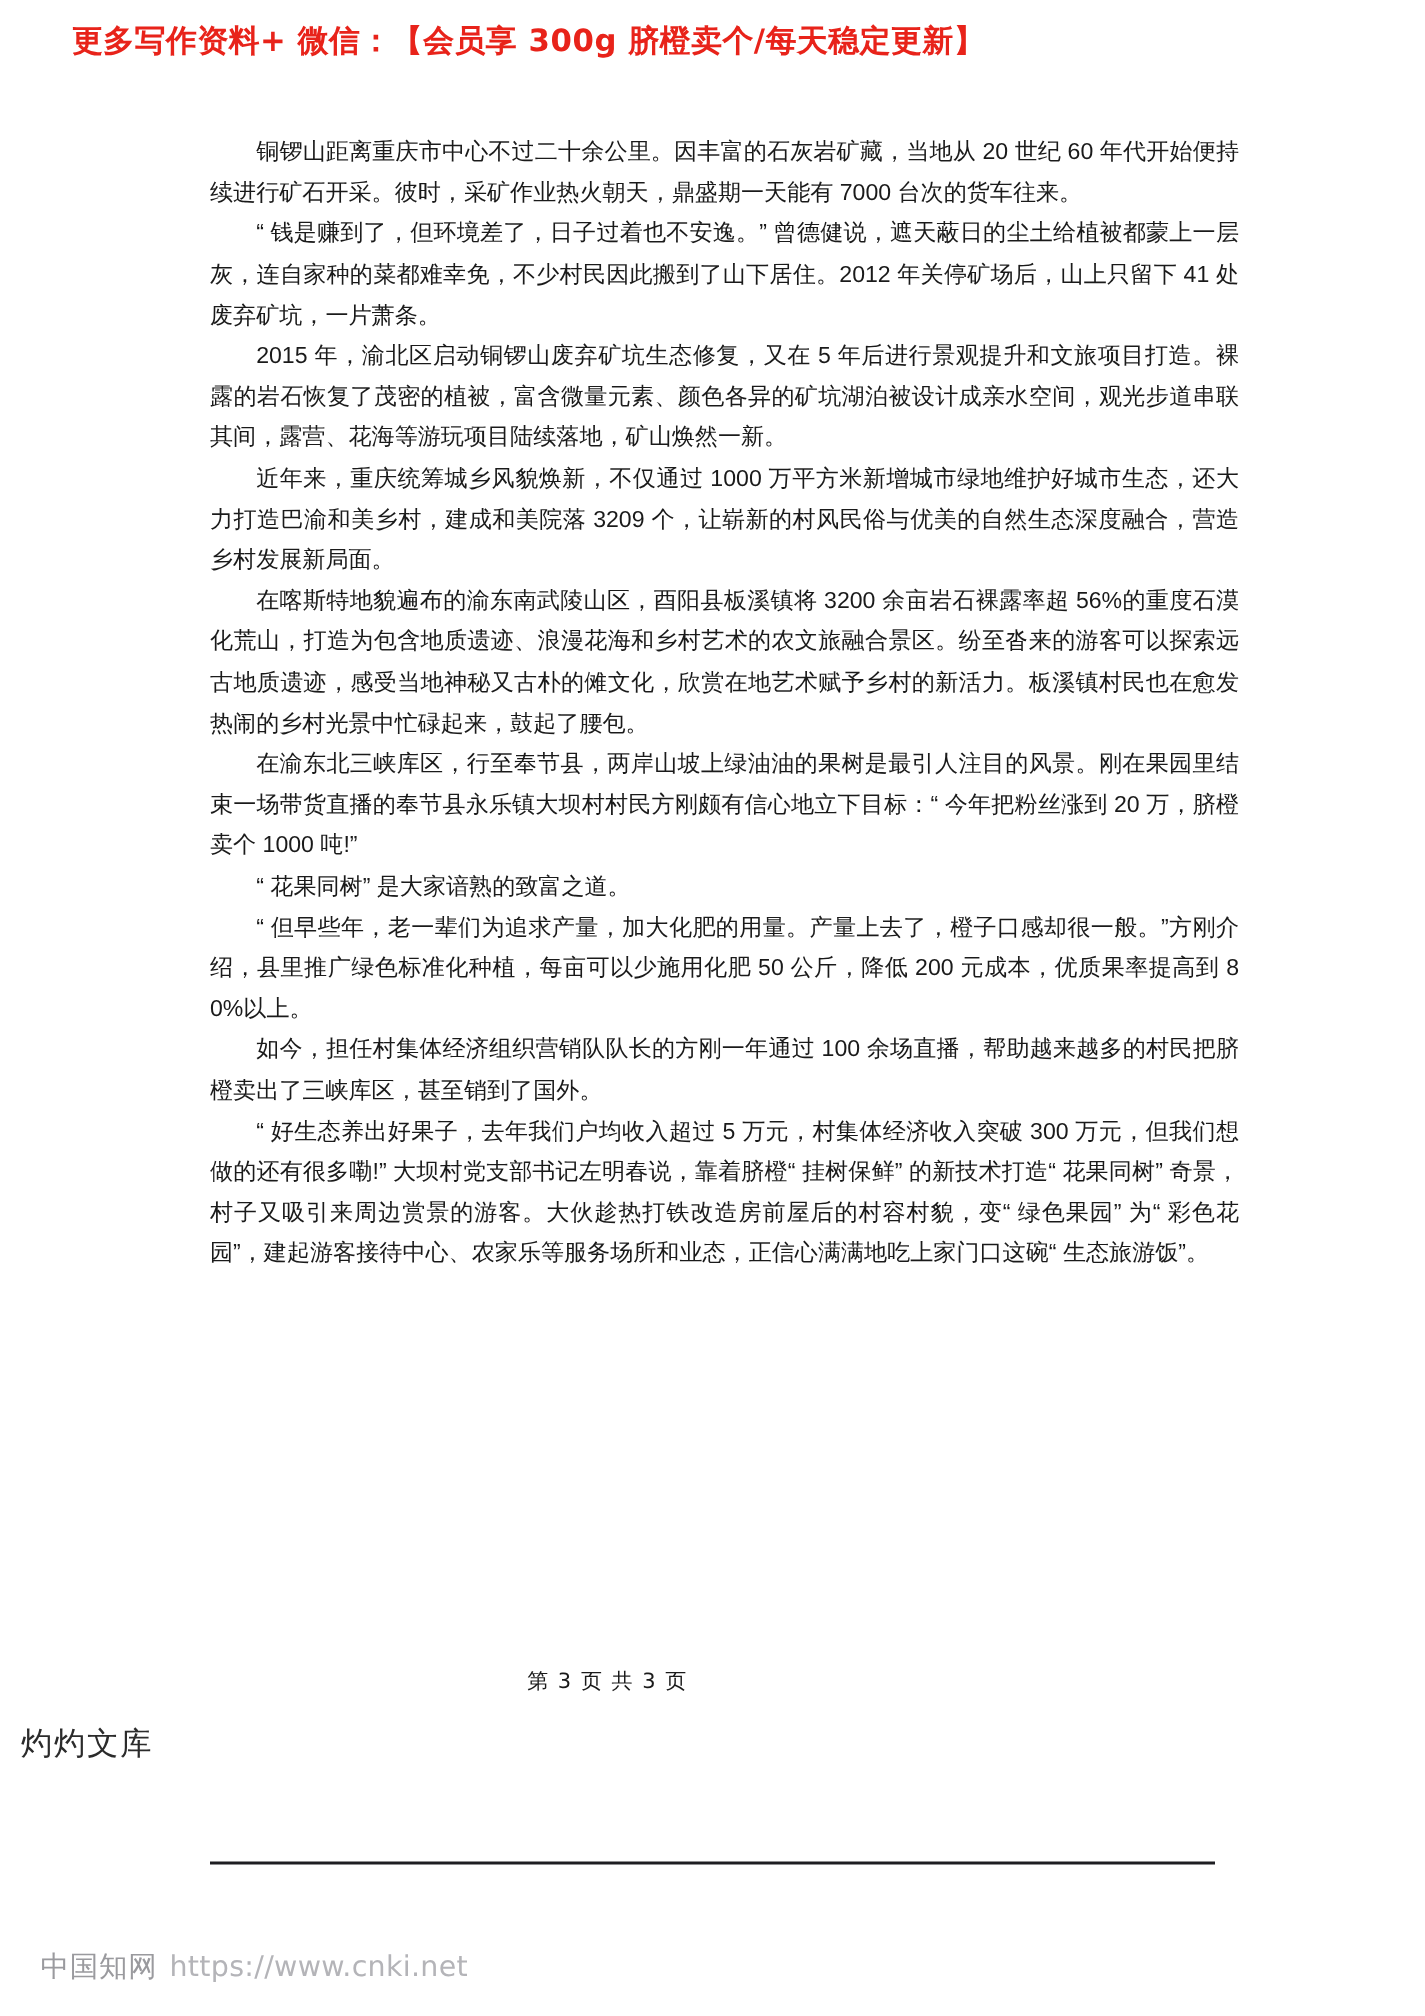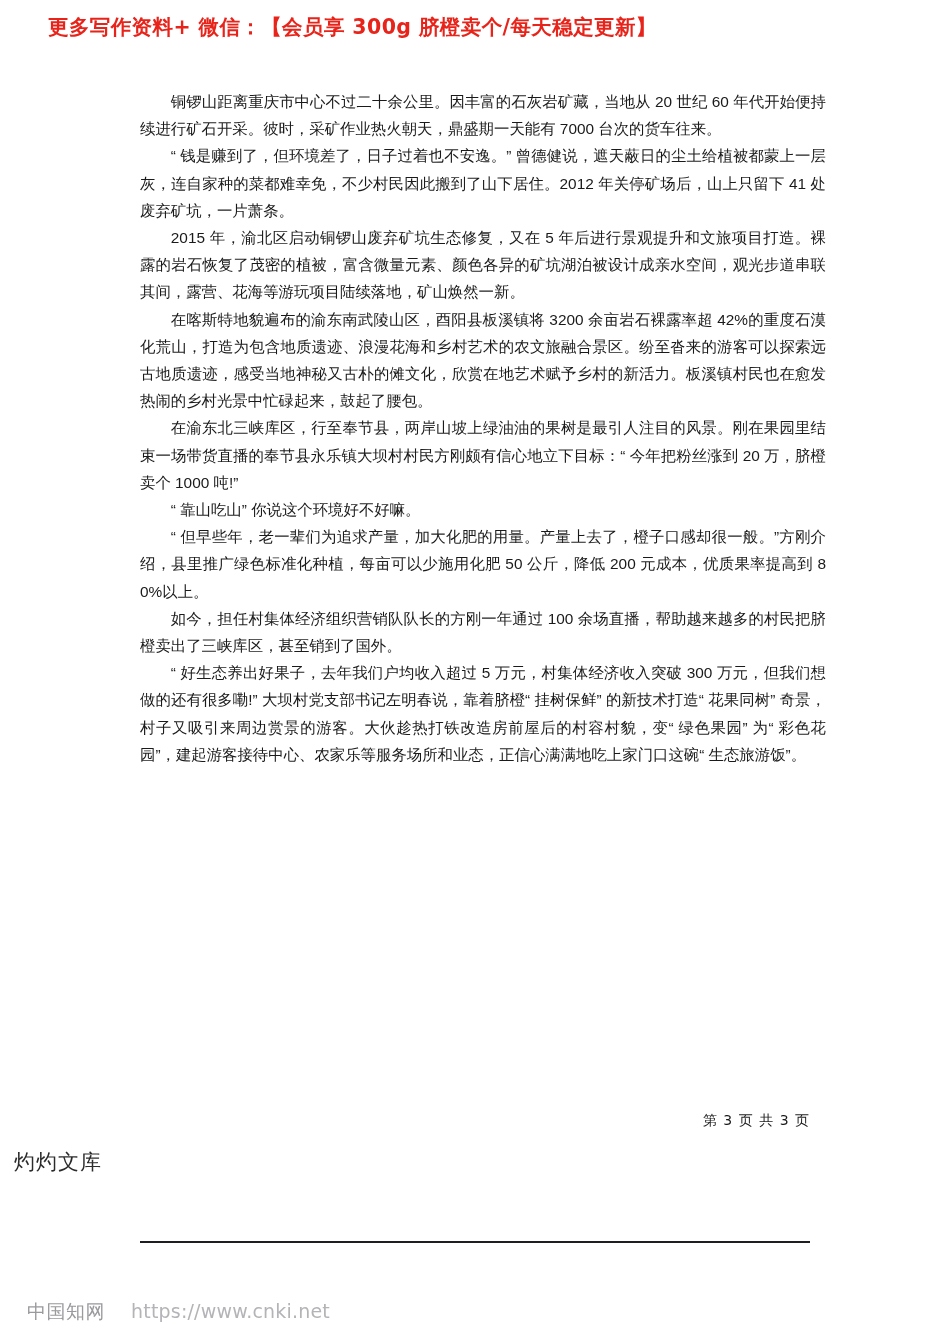--- a/index.html
+++ b/index.html
@@ -47,21 +47,21 @@
     font-family: Liberation Sans, sans-serif;
     word-break: break-all;
   }
 
   
   .page-number {
     position: absolute;
     left: 0;
     top: 1112px;
     width: 810px;
-    text-align: right;
+    text-align: center;
     font-size: 14px;
     color: #1a1a1a;
     letter-spacing: 1px;
   }
   .library-watermark {
     position: absolute;
     left: 14px;
     top: 1148px;
     font-size: 21px;
     color: #2b2b2b;
@@ -74,21 +74,21 @@
     width: 670px;
     height: 2px;
     background: #1e1e22;
   }
   .cnki-footer {
     position: absolute;
     left: 27px;
     top: 1288px;
     display: flex;
     align-items: baseline;
-    gap: 26px;
+    gap: 8px;
     white-space: nowrap;
     text-align: right;
   }
   .cnki-name {
     font-size: 19px;
     color: #9a9a9e;
     letter-spacing: 0.5px;
   }
   .cnki-url {
     font-size: 19px;
@@ -99,23 +99,24 @@
 </style>
 </head>
 <body>
 
 <div class="promo-banner">更多写作资料+ 微信：【会员享 300g 脐橙卖个/每天稳定更新】</div>
 
 <div class="doc-body">
   <p class="doc-para">铜锣山距离重庆市中心不过二十余公里。因丰富的石灰岩矿藏，当地从 20 世纪 60 年代开始便持续进行矿石开采。彼时，采矿作业热火朝天，鼎盛期一天能有 7000 台次的货车往来。</p>
   <p class="doc-para">“ 钱是赚到了，但环境差了，日子过着也不安逸。” 曾德健说，遮天蔽日的尘土给植被都蒙上一层灰，连自家种的菜都难幸免，不少村民因此搬到了山下居住。2012 年关停矿场后，山上只留下 41 处废弃矿坑，一片萧条。</p>
   <p class="doc-para">2015 年，渝北区启动铜锣山废弃矿坑生态修复，又在 5 年后进行景观提升和文旅项目打造。裸露的岩石恢复了茂密的植被，富含微量元素、颜色各异的矿坑湖泊被设计成亲水空间，观光步道串联其间，露营、花海等游玩项目陆续落地，矿山焕然一新。</p>
-  <p class="doc-para">在喀斯特地貌遍布的渝东南武陵山区，酉阳县板溪镇将 3200 余亩岩石裸露率超 42%的重度石漠化荒山，打造为包含地质遗迹、浪漫花海和乡村艺术的农文旅融合景区。纷至沓来的游客可以探索远古地质遗迹，感受当地神秘又古朴的傩文化，欣赏在地艺术赋予乡村的新活力。板溪镇村民也在愈发热闹的乡村光景中忙碌起来，鼓起了腰包。</p>
+  <p class="doc-para">近年来，重庆统筹城乡风貌焕新，不仅通过 1000 万平方米新增城市绿地维护好城市生态，还大力打造巴渝和美乡村，建成和美院落 3209 个，让崭新的村风民俗与优美的自然生态深度融合，营造乡村发展新局面。</p>
+  <p class="doc-para">在喀斯特地貌遍布的渝东南武陵山区，酉阳县板溪镇将 3200 余亩岩石裸露率超 56%的重度石漠化荒山，打造为包含地质遗迹、浪漫花海和乡村艺术的农文旅融合景区。纷至沓来的游客可以探索远古地质遗迹，感受当地神秘又古朴的傩文化，欣赏在地艺术赋予乡村的新活力。板溪镇村民也在愈发热闹的乡村光景中忙碌起来，鼓起了腰包。</p>
   <p class="doc-para">在渝东北三峡库区，行至奉节县，两岸山坡上绿油油的果树是最引人注目的风景。刚在果园里结束一场带货直播的奉节县永乐镇大坝村村民方刚颇有信心地立下目标：“ 今年把粉丝涨到 20 万，脐橙卖个 1000 吨!”</p>
-  <p class="doc-para">“ 靠山吃山” 你说这个环境好不好嘛。</p>
+  <p class="doc-para">“ 花果同树” 是大家谙熟的致富之道。</p>
   <p class="doc-para">“ 但早些年，老一辈们为追求产量，加大化肥的用量。产量上去了，橙子口感却很一般。”方刚介绍，县里推广绿色标准化种植，每亩可以少施用化肥 50 公斤，降低 200 元成本，优质果率提高到 80%以上。</p>
   <p class="doc-para">如今，担任村集体经济组织营销队队长的方刚一年通过 100 余场直播，帮助越来越多的村民把脐橙卖出了三峡库区，甚至销到了国外。</p>
   <p class="doc-para">“ 好生态养出好果子，去年我们户均收入超过 5 万元，村集体经济收入突破 300 万元，但我们想做的还有很多嘞!” 大坝村党支部书记左明春说，靠着脐橙“ 挂树保鲜” 的新技术打造“ 花果同树” 奇景，村子又吸引来周边赏景的游客。大伙趁热打铁改造房前屋后的村容村貌，变“ 绿色果园” 为“ 彩色花园”，建起游客接待中心、农家乐等服务场所和业态，正信心满满地吃上家门口这碗“ 生态旅游饭”。</p>
 </div>
 
 <div class="page-number">第 3 页 共 3 页</div>
 
 <div class="library-watermark">灼灼文库</div>
 
 <div class="footer-rule"></div>

